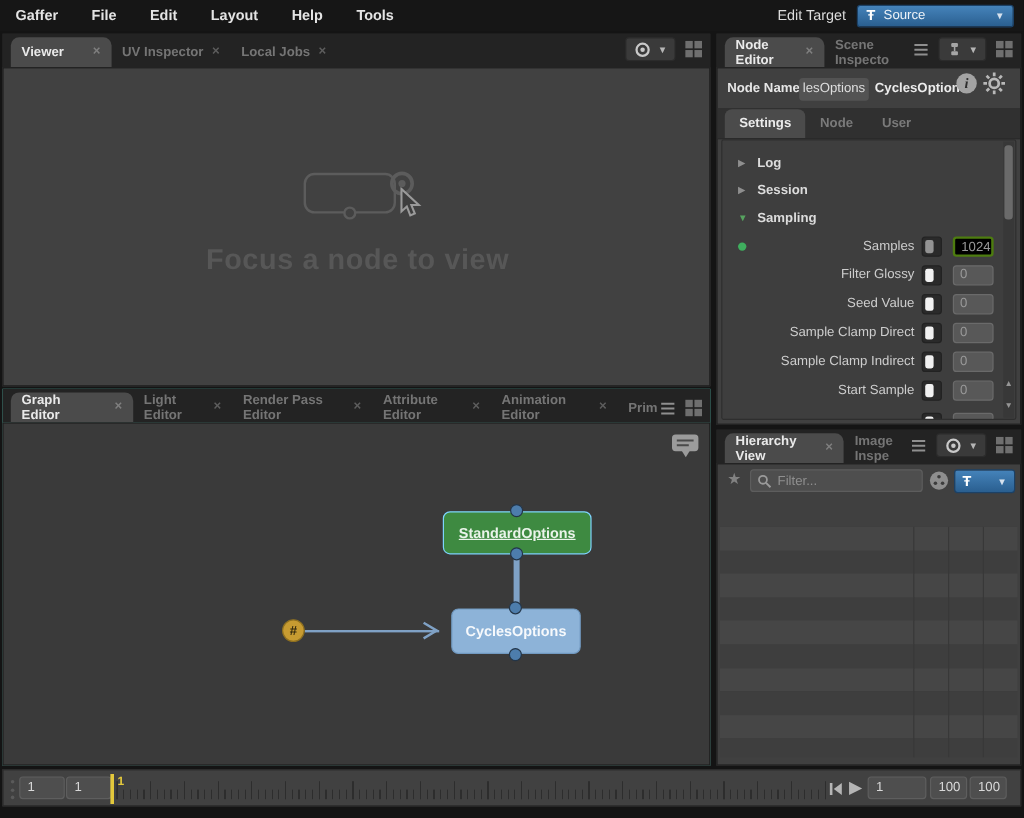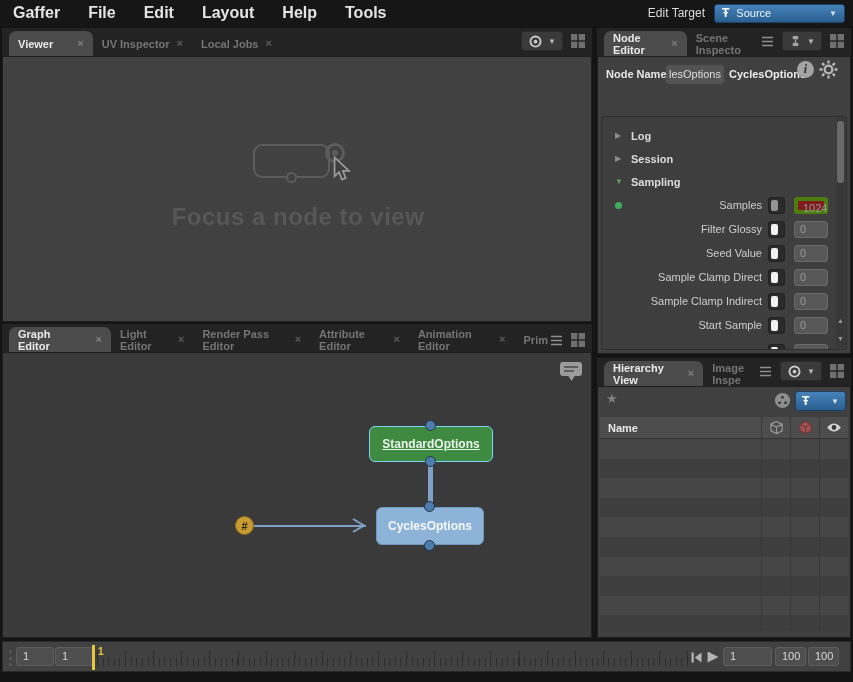--- a/index.html
+++ b/index.html
@@ -6,21 +6,21 @@
   html,body { width:853px; height:682px; }
   body {
     position:relative; overflow:hidden;
     background:#141414;
     font-family:"Liberation Sans", sans-serif;
     -webkit-font-smoothing:antialiased;
     color:#ddd;
   }
   
   .menubar{position:absolute;left:0;top:0;width:853px;height:26px;background:#161616;display:flex;align-items:center;padding-left:13px;}
-  .menu-item{font-size:16px;font-weight:bold;color:#e4e4e4;margin-right:28px;cursor:default;}
+  .menu-item{font-size:12px;font-weight:bold;color:#e4e4e4;margin-right:28px;cursor:default;}
   .edit-target{margin-left:auto;display:flex;align-items:center;gap:9px;padding-right:8px;}
   .edit-target-label{font-size:12px;color:#dcdcdc;}
   .blue-btn{background:linear-gradient(#4583ba,#2a5f90);border:1px solid #1c4166;border-radius:3px;display:flex;align-items:center;color:#eef3f8;}
   .source-btn{width:131px;height:19px;padding:0 7px;gap:7px;}
   .tack-glyph{font-size:12px;font-weight:bold;color:#fff;line-height:1;}
   .dd-arrow{font-size:8px;color:#d7e2ee;margin-left:auto;}
   
   .panel{position:absolute;background:#404040;}
   .tabbar{position:absolute;left:0;top:0;right:0;height:28px;background:#232323;display:flex;align-items:flex-end;padding-left:7px;}
   .tab{height:25px;display:flex;align-items:center;gap:7px;padding:0 9px;border-radius:7px 7px 0 0;font-size:11px;font-weight:bold;color:#757575;}
@@ -56,21 +56,21 @@
   .sec-arrow{position:absolute;left:13px;font-size:8px;color:#8f8f8f;}
   .sec-arrow.open{color:#56a35f;}
   .sec-label{position:absolute;left:29px;font-size:11px;font-weight:bold;color:#dcdcdc;}
   .param-row{position:absolute;left:0;width:100%;height:24px;}
   .param-label{position:absolute;left:0;top:5px;width:160px;text-align:right;font-size:11px;color:#cdcdcd;}
   .param-bullet{position:absolute;left:13px;top:8px;width:7px;height:7px;border-radius:50%;background:#3fae5e;}
   .switch{position:absolute;left:166px;top:3px;width:17px;height:17px;background:#2a2a2a;border-radius:3px;border:1px solid #222;}
   .switch .thumb{position:absolute;left:2px;top:2px;width:7px;height:11px;border-radius:2px;background:#f1f1f1;}
   .switch.gray .thumb{background:#939393;}
   .val-field{position:absolute;left:192px;top:3px;width:34px;height:17px;border-radius:3px;background:#585858;border:1px solid #6a6a6a;font-size:11px;color:#989898;line-height:15px;padding-left:5px;}
-  .val-field.flat{background:#7f1d1d;border:4px solid #4d7c0f;}
+  .val-field.flat{background:#000000;border:2px solid #4d7c0f;}
   .scrollbar{position:absolute;right:1px;top:1px;width:9px;bottom:1px;background:#383838;}
   .scroll-thumb{position:absolute;left:1px;top:3px;width:7px;height:62px;background:#6a6a6a;border-radius:3px;}
   .scroll-arrow{position:absolute;left:0;width:9px;text-align:center;font-size:7px;color:#969696;}
   
   #graph-editor{left:2px;top:324px;width:590px;height:314px;background:#5eead4;}
   #graph-editor .content{position:absolute;left:0;top:28px;right:0;bottom:0;background:#3a3a3a;border:1px solid #1e1e1e;}
   .gnode{position:absolute;border-radius:6px;display:flex;align-items:center;justify-content:center;font-size:12px;font-weight:bold;}
   .gnode.standard{left:366px;top:73px;width:124px;height:36px;background:#3e8a41;border:1px solid #7dd3fc;color:#eaf4ea;text-decoration:underline;}
   .gnode.cycles{left:373px;top:154px;width:108px;height:38px;background:#8db3d8;border:1px solid #7199c0;color:#f6f9fc;}
   .wire-v{position:absolute;left:425px;top:107px;width:5px;height:49px;background:#7fa1c5;border-radius:2px;}
@@ -211,20 +211,25 @@
       <div class="info-circle">i</div>
       <span class="gear-wrap">
         <svg width="19" height="19" viewBox="0 0 20 20">
             <g stroke="#b8b8b8" stroke-width="2.4" fill="none">
               <circle cx="10" cy="10" r="4"></circle>
               <path d="M10 0.5v3.2M10 16.3v3.2M0.5 10h3.2M16.3 10h3.2M3.3 3.3l2.3 2.3M14.4 14.4l2.3 2.3M16.7 3.3l-2.3 2.3M5.6 14.4l-2.3 2.3"></path>
             </g>
           </svg>
       </span>
     </div>
+    <div class="subtabs">
+      <div class="subtab active">Settings</div>
+      <div class="subtab">Node</div>
+      <div class="subtab">User</div>
+    </div>
     <div class="settings-box">
       <div class="sec-row" style="top:7px;">
         <span class="sec-arrow">▶</span>
         <span class="sec-label">Log</span>
       </div>
       <div class="sec-row" style="top:30px;">
         <span class="sec-arrow">▶</span>
         <span class="sec-label">Session</span>
       </div>
       <div class="sec-row" style="top:53px;">
@@ -377,49 +382,36 @@
             <rect x="7.7" y="0" width="6.3" height="6.3"></rect>
             <rect x="0" y="7.7" width="6.3" height="6.3"></rect>
             <rect x="7.7" y="7.7" width="6.3" height="6.3"></rect>
           </g>
         </svg>
     </div>
   </div>
   <div class="body">
     <div class="filter-row">
       <span class="star">★</span>
+      <div class="search-field">
+        <svg width="12" height="12" viewBox="0 0 13 13">
+            <circle cx="5.2" cy="5.2" r="3.6" fill="none" stroke="#9a9a9a" stroke-width="1.6"></circle>
+            <path d="M8 8 L12 12" stroke="#9a9a9a" stroke-width="1.8"></path>
+          </svg>
+        <input type="text" placeholder="Filter..." style="">
+      </div>
       <svg class="dots-btn" width="17" height="17" viewBox="0 0 17 17">
         <circle cx="8.5" cy="8.5" r="7.6" fill="#8e8e8e"></circle>
         <circle cx="8.5" cy="5.3" r="1.5" fill="#3c3c3c"></circle>
           <circle cx="5.5" cy="10.7" r="1.5" fill="#3c3c3c"></circle>
           <circle cx="11.5" cy="10.7" r="1.5" fill="#3c3c3c"></circle>
       </svg>
       <div class="blue-btn scope-btn">
         <span class="tack-glyph">Ŧ</span>
         <span class="dd-arrow">▼</span>
-      </div>
-    </div>
-    <div class="tree-header">
-      <span class="hname">Name</span>
-      <div class="hcell">
-        <svg width="15" height="15" viewBox="0 0 16 16">
-            <path d="M8 1.5 L14 4.5 L14 11.5 L8 14.5 L2 11.5 L2 4.5 Z M2 4.5 L8 7.5 L14 4.5 M8 7.5 L8 14.5" fill="none" stroke="#9a9a9a" stroke-width="1.2"></path>
-          </svg>
-      </div>
-      <div class="hcell">
-        <svg width="15" height="15" viewBox="0 0 16 16">
-            <path d="M8 1.5 L14 4.5 L14 11.5 L8 14.5 L2 11.5 L2 4.5 Z" fill="#a25353" stroke="#6e3636" stroke-width="1.2"></path>
-            <path d="M2 4.5 L8 7.5 L14 4.5 M8 7.5 L8 14.5" fill="none" stroke="#6e3636" stroke-width="1.2"></path>
-          </svg>
-      </div>
-      <div class="hcell">
-        <svg width="16" height="11" viewBox="0 0 17 12">
-            <path d="M1 6 Q8.5 -2.5 16 6 Q8.5 14.5 1 6 Z" fill="#d4d4d4"></path>
-            <circle cx="8.5" cy="6" r="2.6" fill="#3a3a3a"></circle>
-          </svg>
       </div>
     </div>
     <div class="tree-rows">
       <div class="trow">
           <div class="cell-name"></div>
           <div class="cell"></div>
           <div class="cell"></div>
           <div class="cell"></div>
         </div>
       <div class="trow">

